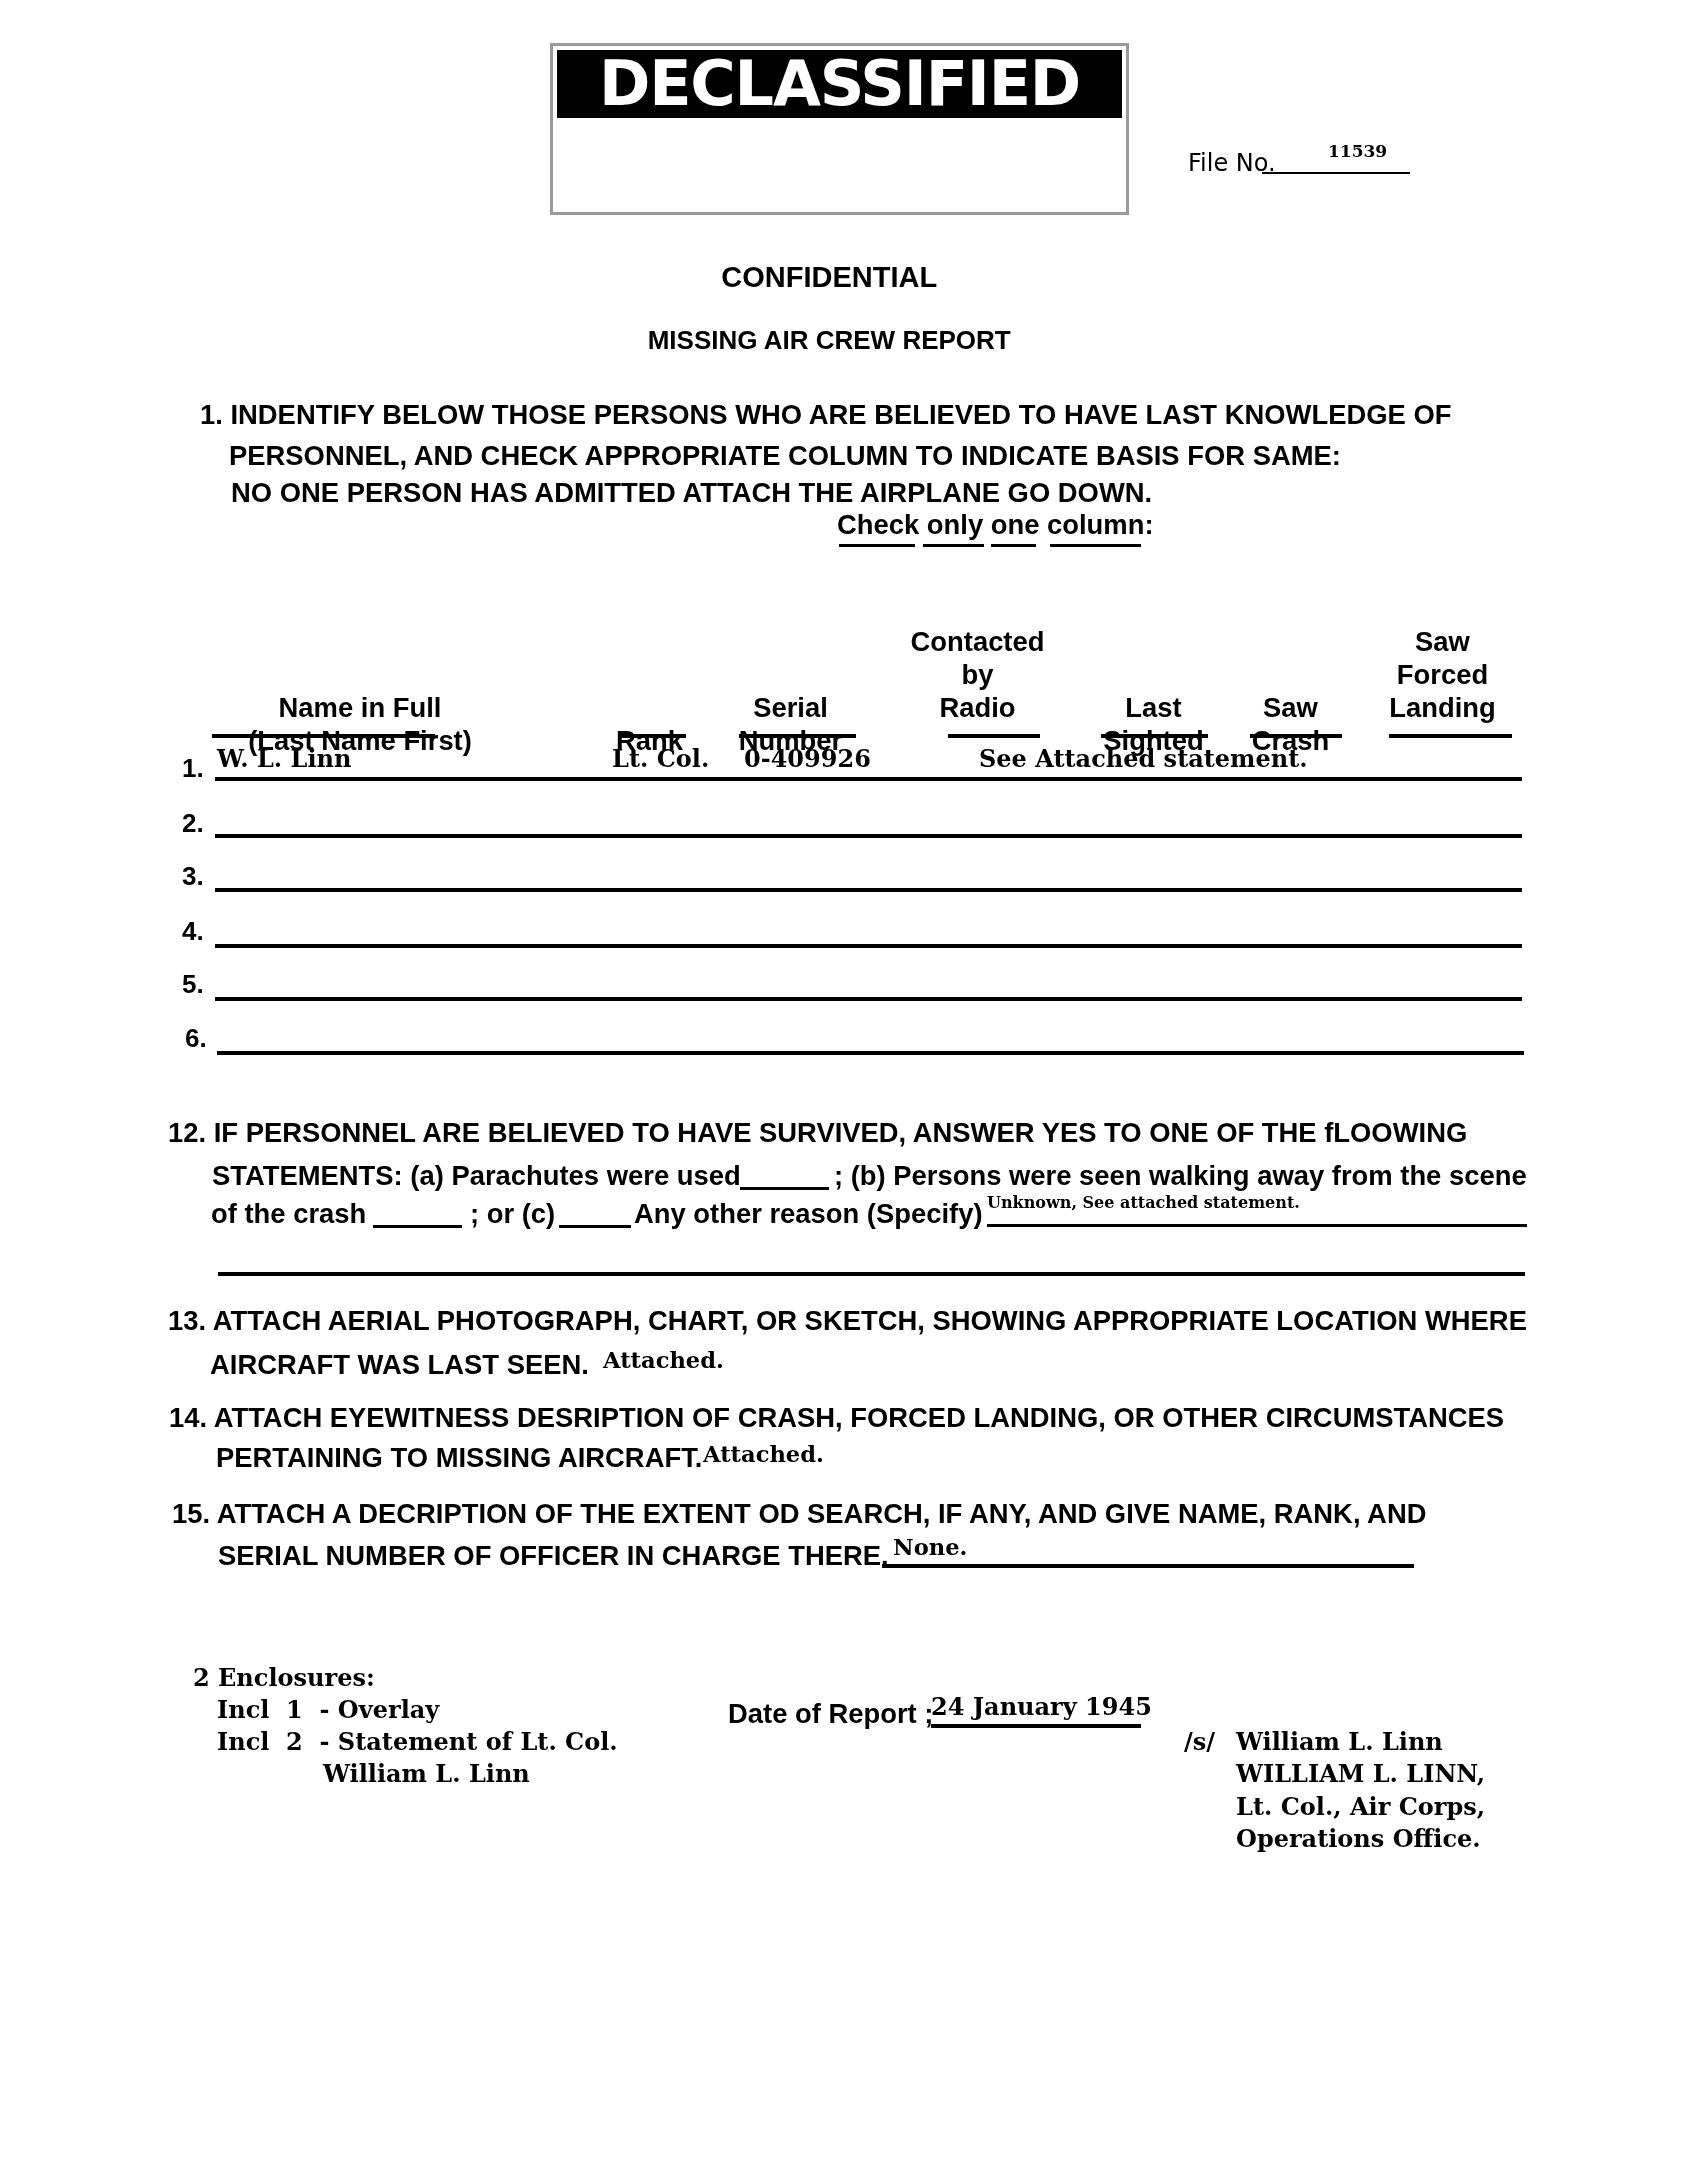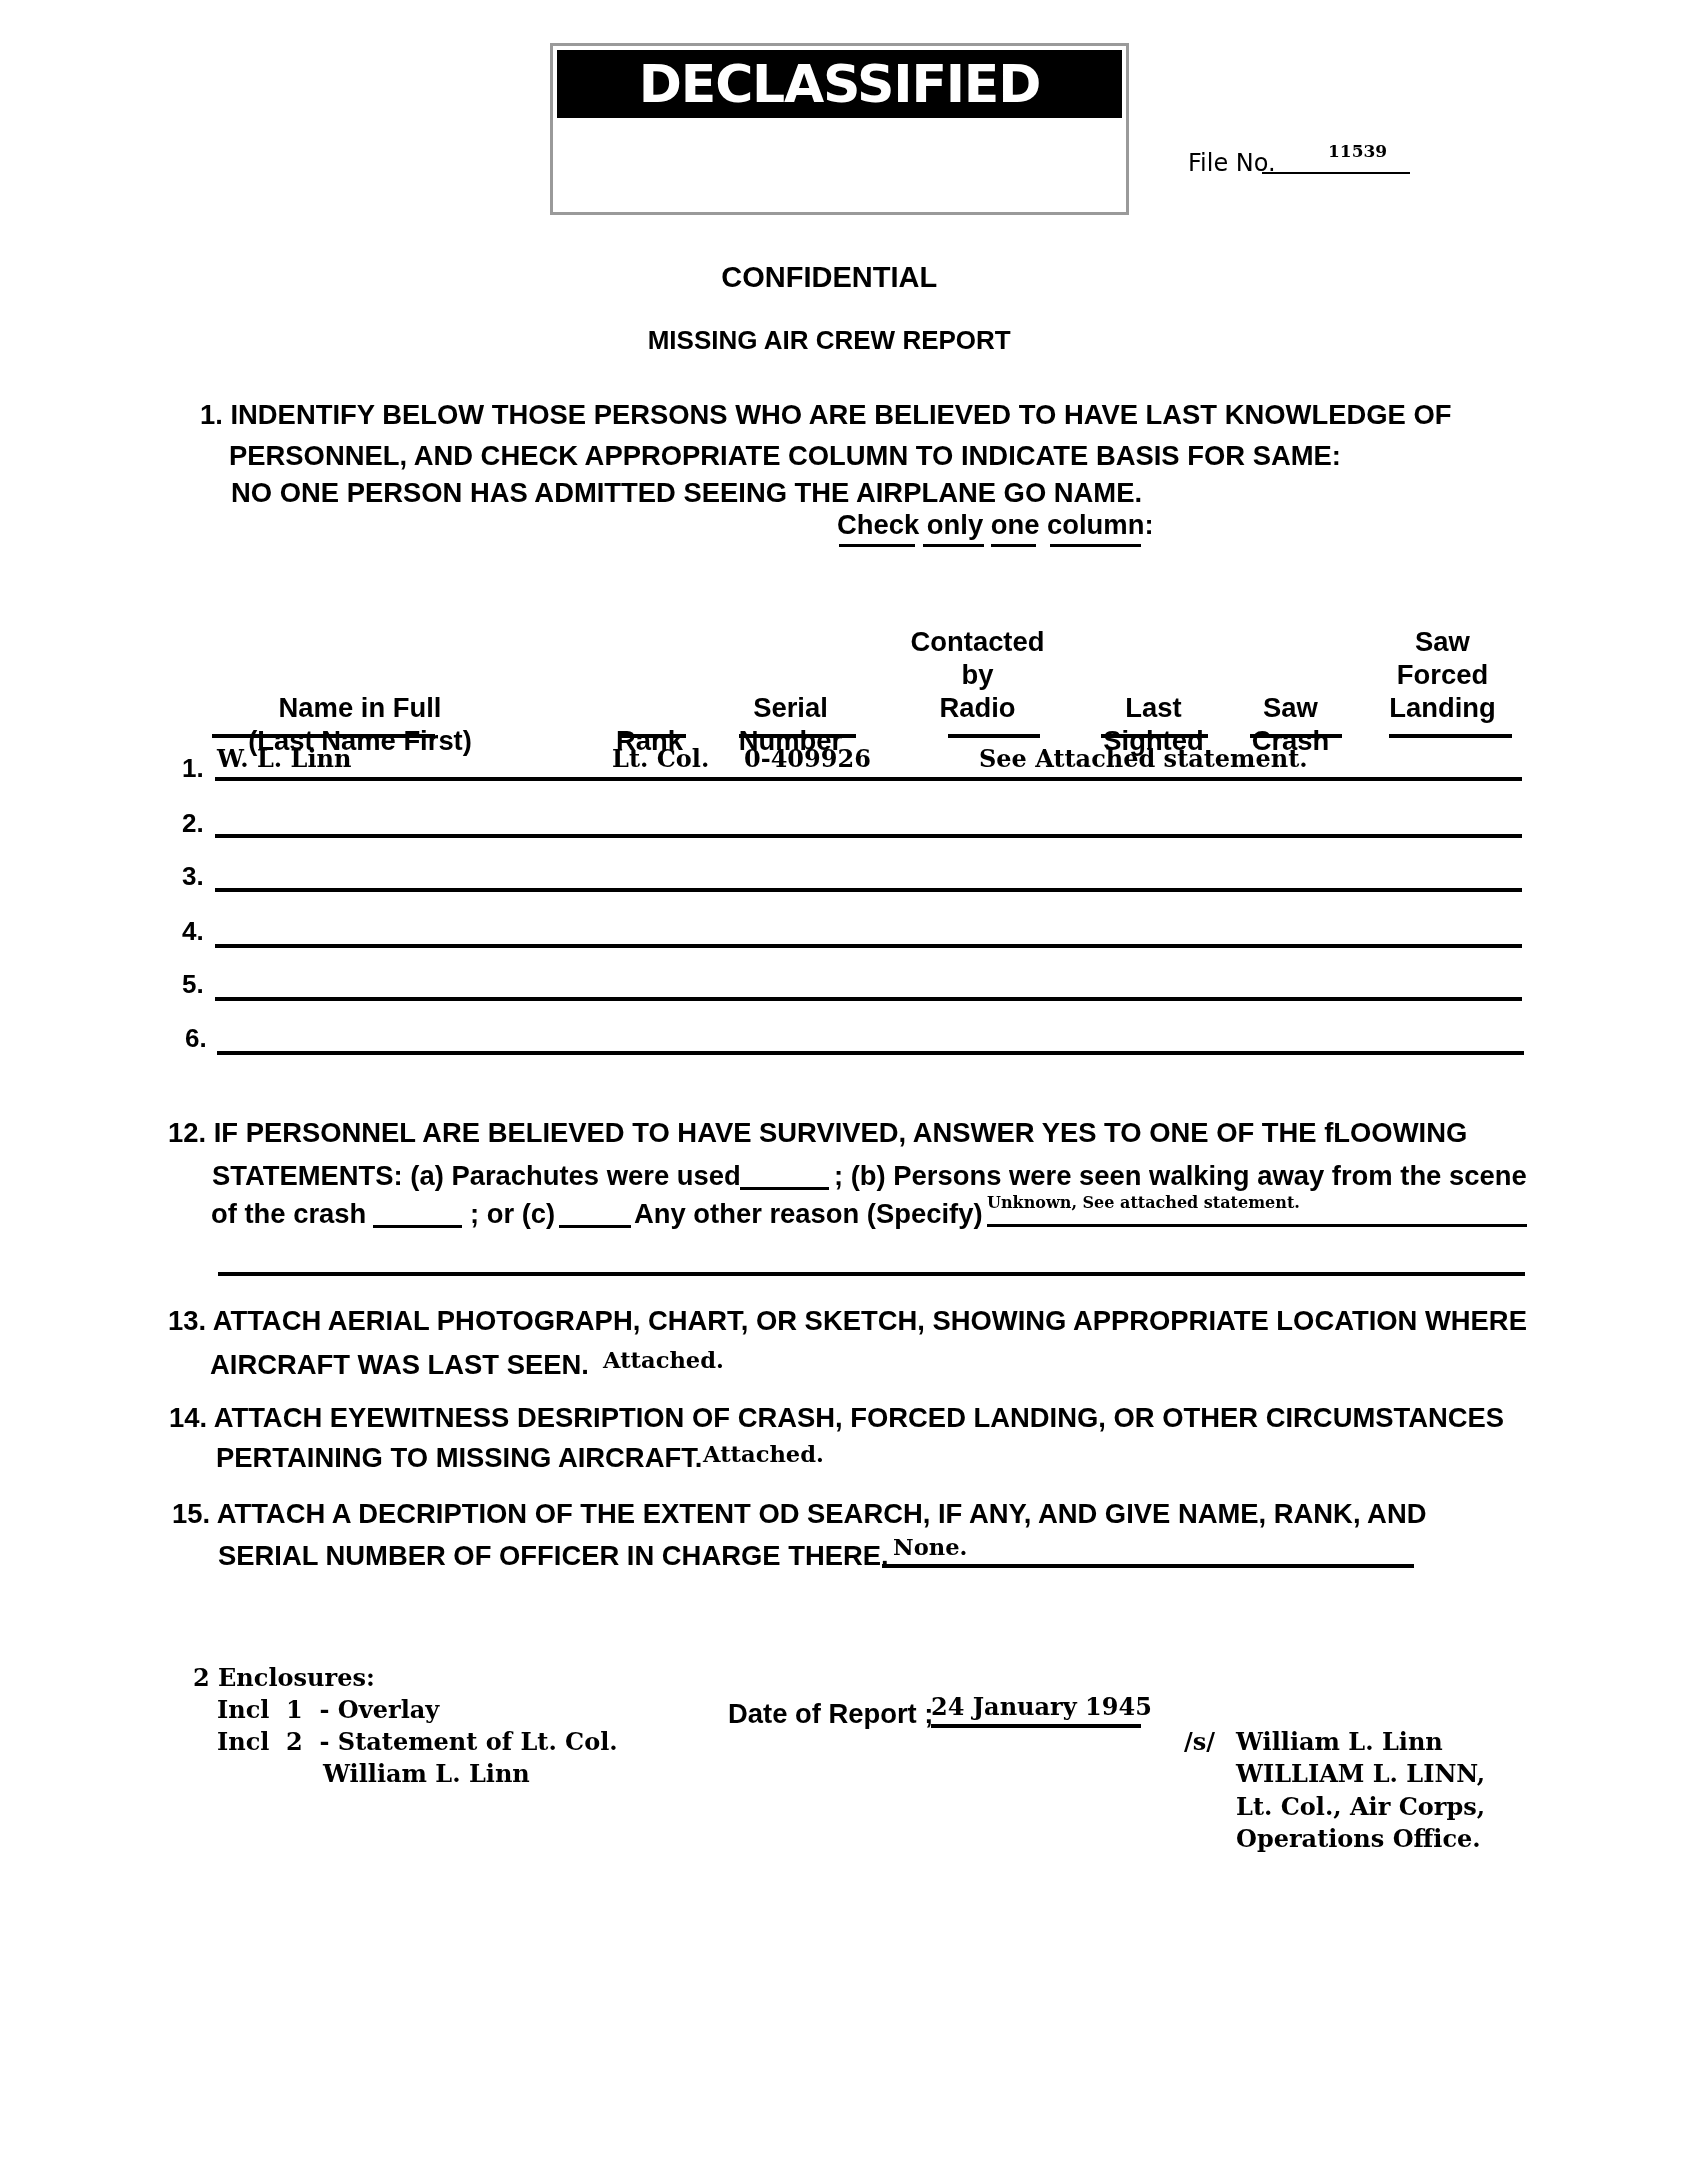--- a/index.html
+++ b/index.html
@@ -7,21 +7,21 @@
          font-family: "Liberation Sans", sans-serif; color: #000; }
   .abs { position: absolute; white-space: nowrap; }
   .form { font-family: "Liberation Sans", sans-serif; font-weight: bold; font-size: 27.4px; }
   .typed { font-family: "DejaVu Serif", serif; font-weight: bold; font-size: 24px; }
   .line { position: absolute; height: 3px; background: #000; }
 
   
   .stamp { left: 550px; top: 43px; width: 579px; height: 172px; border: 3px solid #9a9a9a;
            background: #fff; box-sizing: border-box; }
   .stamp-head { position: absolute; left: 3.6px; top: 3.6px; right: 3.6px; height: 68px; background: #000;
-                color: #fff; font-family: "DejaVu Sans", sans-serif; font-weight: bold; font-size: 52px;
+                color: #fff; font-family: "DejaVu Sans", sans-serif; font-weight: bold; font-size: 62px;
                 text-align: center; line-height: 68px; letter-spacing: -1.2px; }
   .stamp-row { position: absolute; left: 0; right: 0; text-align: center;
                font-family: "DejaVu Sans", sans-serif; font-size: 37px; }
   .stamp-row b { font-weight: bold; }
   .stamp-row1 { top: 75px; }
   .stamp-row2 { top: 119px; }
 
   .file-label { left: 1188px; top: 149px; font-family: "DejaVu Sans", sans-serif; font-size: 24px; }
   .file-value { left: 1328px; top: 141px; font-family: "DejaVu Serif", serif; font-weight: bold; font-size: 17px; }
 
@@ -39,21 +39,21 @@
 
 <div class="abs file-label">File No.</div>
 <div class="abs file-value">11539</div>
 <div class="line" style="left:1262px; top:172px; width:148px; height:1.8px;"></div>
 
 <div class="abs form center-title" style="top:261px; font-size:29px; left:-14.3px;">CONFIDENTIAL</div>
 <div class="abs form center-title" style="top:325px; font-size:26px; left:-14.3px;">MISSING AIR CREW REPORT</div>
 
 <div class="abs form" style="left:200px; top:399px;">1. INDENTIFY BELOW THOSE PERSONS WHO ARE BELIEVED TO HAVE LAST KNOWLEDGE OF</div>
 <div class="abs form" style="left:229px; top:440px;">PERSONNEL, AND CHECK APPROPRIATE COLUMN TO INDICATE BASIS FOR SAME:</div>
-<div class="abs form" style="left:231px; top:477px;">NO ONE PERSON HAS ADMITTED SEEING THE AIRPLANE GO NAME.</div>
+<div class="abs form" style="left:231px; top:477px;">NO ONE PERSON HAS ADMITTED ATTACH THE AIRPLANE GO DOWN.</div>
 <div class="abs form" style="left:837px; top:509px;">Check only one column:</div>
 <div class="line" style="left:839px; top:544px; width:76px;"></div>
 <div class="line" style="left:923px; top:544px; width:61px;"></div>
 <div class="line" style="left:991px; top:544px; width:45px;"></div>
 <div class="line" style="left:1050px; top:544px; width:91px;"></div>
 
 <div class="abs form col-head" style="left:203px; top:658px; width:238px;margin-left:38px;">
   <div>&nbsp;</div>
   <div>Name in Full</div>
   <div>(Last Name First)</div>

